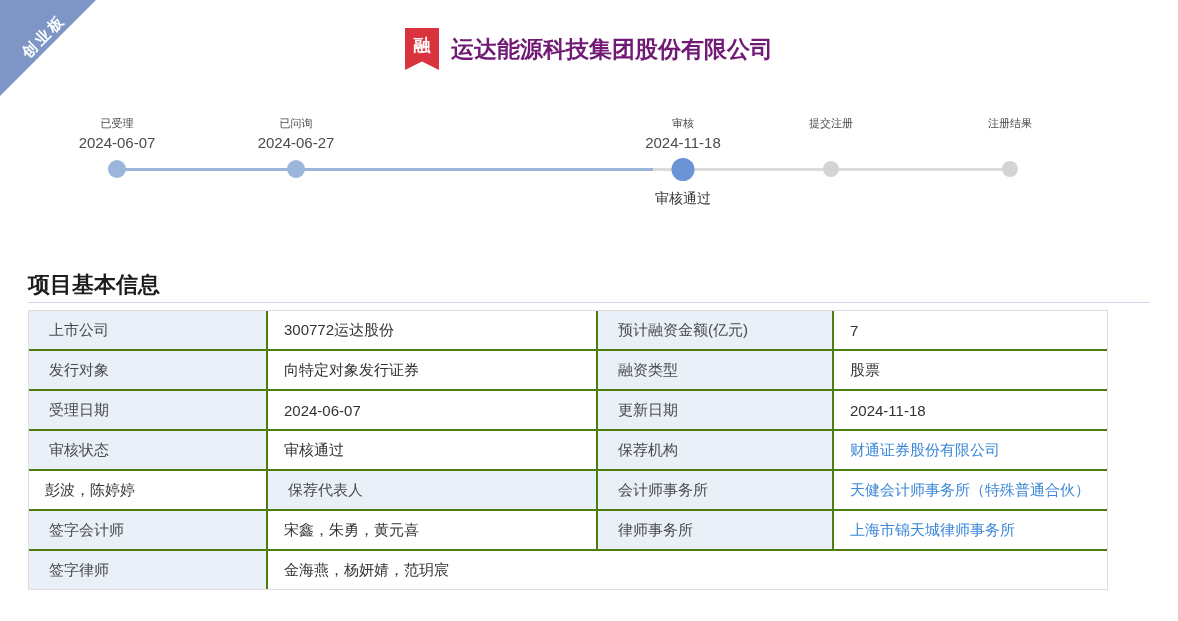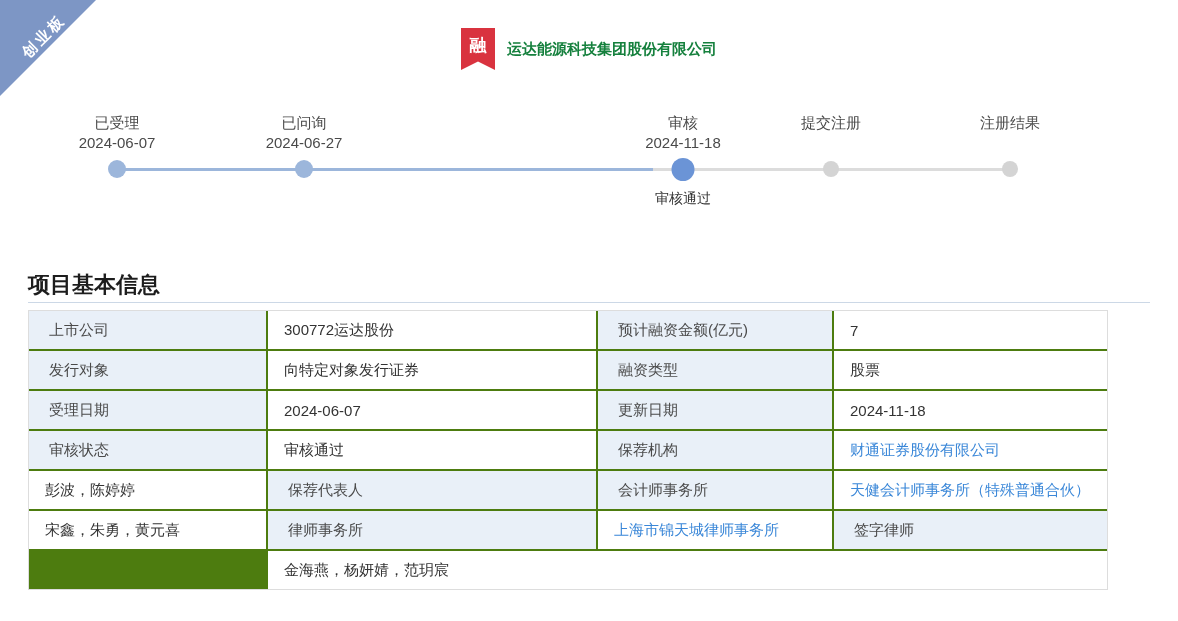--- a/index.html
+++ b/index.html
@@ -13,29 +13,29 @@
   .ribbon-text { position:absolute; top:27px; left:-2px; width:92px; text-align:center;
     transform:rotate(-45deg); color:#fff; font-size:15px; font-weight:bold; letter-spacing:3px; }
 
   
   .header { position:absolute; top:28px; left:0; width:100%; display:flex;
     justify-content:center; align-items:center; gap:12px; }
   .badge { width:34px; height:42px; background:#d9333f; color:#fff;
     display:flex; flex-direction:column; align-items:center; justify-content:center;
     clip-path:polygon(0 0,100% 0,100% 100%,50% 80%,0 100%); padding-bottom:6px; }
   .badge .zi { font-size:17px; font-weight:bold; line-height:18px; }
-  .title { font-size:15px; font-weight:bold; color:#15803d; }
+  .title { font-size:23px; font-weight:bold; color:#701a75; }
 
   
   .timeline { position:absolute; top:110px; left:0; width:100%; height:110px; }
   .tl-line { position:absolute; height:3px; top:58px; }
   .tl-line.blue { background:#9cb6db; }
   .tl-line.gray { background:#dcdcdc; }
   .step { position:absolute; top:0; width:176px; margin-left:-88px; text-align:center; height:110px; }
-  .step .name { font-size:15px; color:#4a4a4a; line-height:20px; margin-top:3px; }
+  .step .name { font-size:11px; color:#4a4a4a; line-height:20px; margin-top:3px; }
   .step .date { font-size:15px; color:#4a4a4a; line-height:20px; }
   .dot { position:absolute; left:50%; transform:translateX(-50%); border-radius:50%; z-index:2; }
   .dot.done    { width:18px; height:18px; top:50px; background:#9cb6db; }
   .dot.active  { width:23px; height:23px; top:48px; background:#6b94d6; }
   .dot.pending { width:16px; height:16px; top:51px; background:#d4d4d4; }
   .step .sub { position:absolute; top:80px; width:100%; text-align:center;
     font-size:14px; color:#333; }
 
   
   .section-title { position:absolute; top:270px; left:28px; font-size:22px;
@@ -71,21 +71,21 @@
   <div class="timeline">
     <div class="tl-line blue" style="left:117px; width:536px;"></div>
     <div class="tl-line gray" style="left:653px; width:357px;"></div>
 
     <div class="step" style="left:117px;">
       <div class="name">已受理</div>
       <div class="date">2024-06-07</div>
       <div class="dot done"></div>
     </div>
 
-    <div class="step" style="left:304px;">
+    <div class="step" style="left:296px;">
       <div class="name">已问询</div>
       <div class="date">2024-06-27</div>
       <div class="dot done"></div>
     </div>
 
 
     <div class="step" style="left:683px;">
       <div class="name">审核</div>
       <div class="date">2024-11-18</div>
       <div class="dot active"></div>
@@ -126,20 +126,21 @@
     <div class="cell lab">审核状态</div>
     <div class="cell val">审核通过</div>
     <div class="cell lab">保荐机构</div>
     <div class="cell val link">财通证券股份有限公司</div>
 
     <div class="cell val">彭波，陈婷婷</div>
     <div class="cell lab">保荐代表人</div>
     <div class="cell lab">会计师事务所</div>
     <div class="cell val link">天健会计师事务所（特殊普通合伙）</div>
 
+    <div class="cell lab">签字会计师</div>
     <div class="cell val">宋鑫，朱勇，黄元喜</div>
     <div class="cell lab">律师事务所</div>
     <div class="cell val link">上海市锦天城律师事务所</div>
 
     <div class="cell lab">签字律师</div>
     <div class="cell val span3">金海燕，杨妍婧，范玥宸</div>
   </div>
 
 </div>
 

